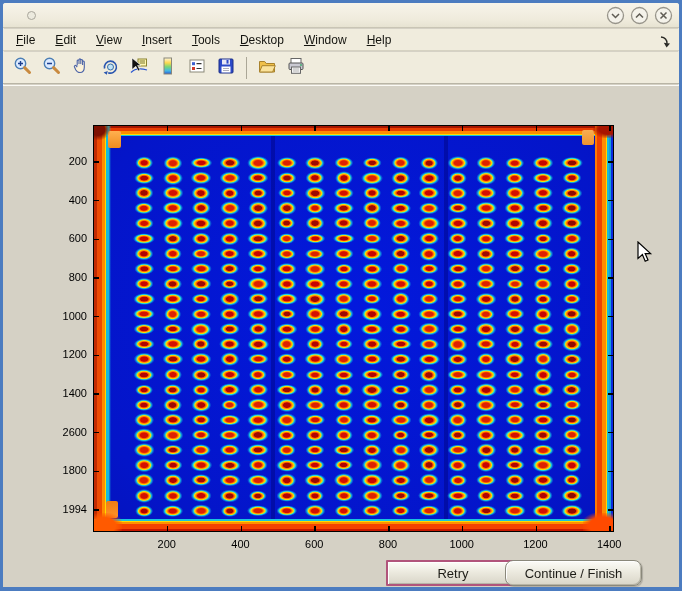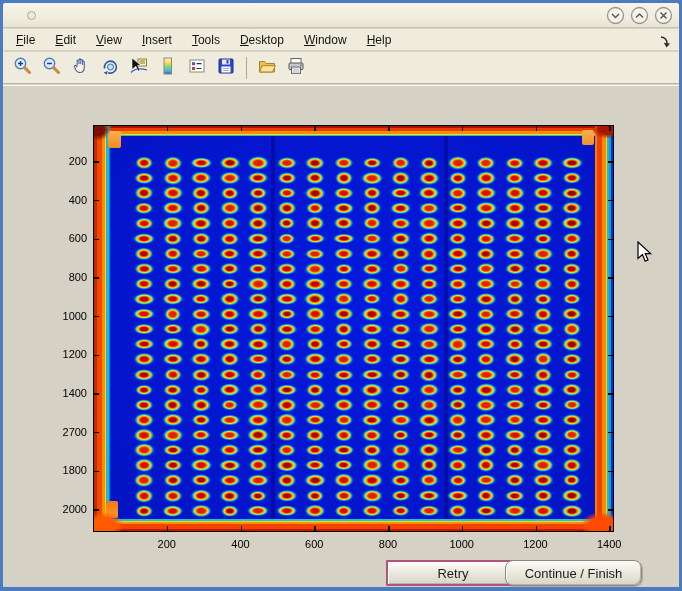--- a/index.html
+++ b/index.html
@@ -656,23 +656,23 @@
           <div class="tick-lab xlab" style="left: 458.719px; top: 452px;">1000</div>
           <div class="tick-lab xlab" style="left: 532.463px; top: 452px;">1200</div>
           <div class="tick-lab xlab" style="left: 606.207px; top: 452px;">1400</div>
           <div class="tick-lab ylab" style="left: 46px; top: 74.9629px;">200</div>
           <div class="tick-lab ylab" style="left: 46px; top: 113.633px;">400</div>
           <div class="tick-lab ylab" style="left: 46px; top: 152.303px;">600</div>
           <div class="tick-lab ylab" style="left: 46px; top: 190.972px;">800</div>
           <div class="tick-lab ylab" style="left: 46px; top: 229.642px;">1000</div>
           <div class="tick-lab ylab" style="left: 46px; top: 268.312px;">1200</div>
           <div class="tick-lab ylab" style="left: 46px; top: 306.982px;">1400</div>
-          <div class="tick-lab ylab" style="left: 46px; top: 345.652px;">2700</div>
+          <div class="tick-lab ylab" style="left: 46px; top: 345.652px;">2600</div>
           <div class="tick-lab ylab" style="left: 46px; top: 384.322px;">1800</div>
-          <div class="tick-lab ylab" style="left: 46px; top: 422.991px;">2000</div>
+          <div class="tick-lab ylab" style="left: 46px; top: 422.991px;">1994</div>
         </div>
 
       <button class="pushbtn" id="btn-retry">Retry</button>
       <button class="pushbtn" id="btn-continue">Continue / Finish</button>
     </div>
 
   </div>
 
   <div id="cursor" style="left: 637px; top: 241px;">
     <svg width="16" height="22" viewBox="0 0 16 22">

